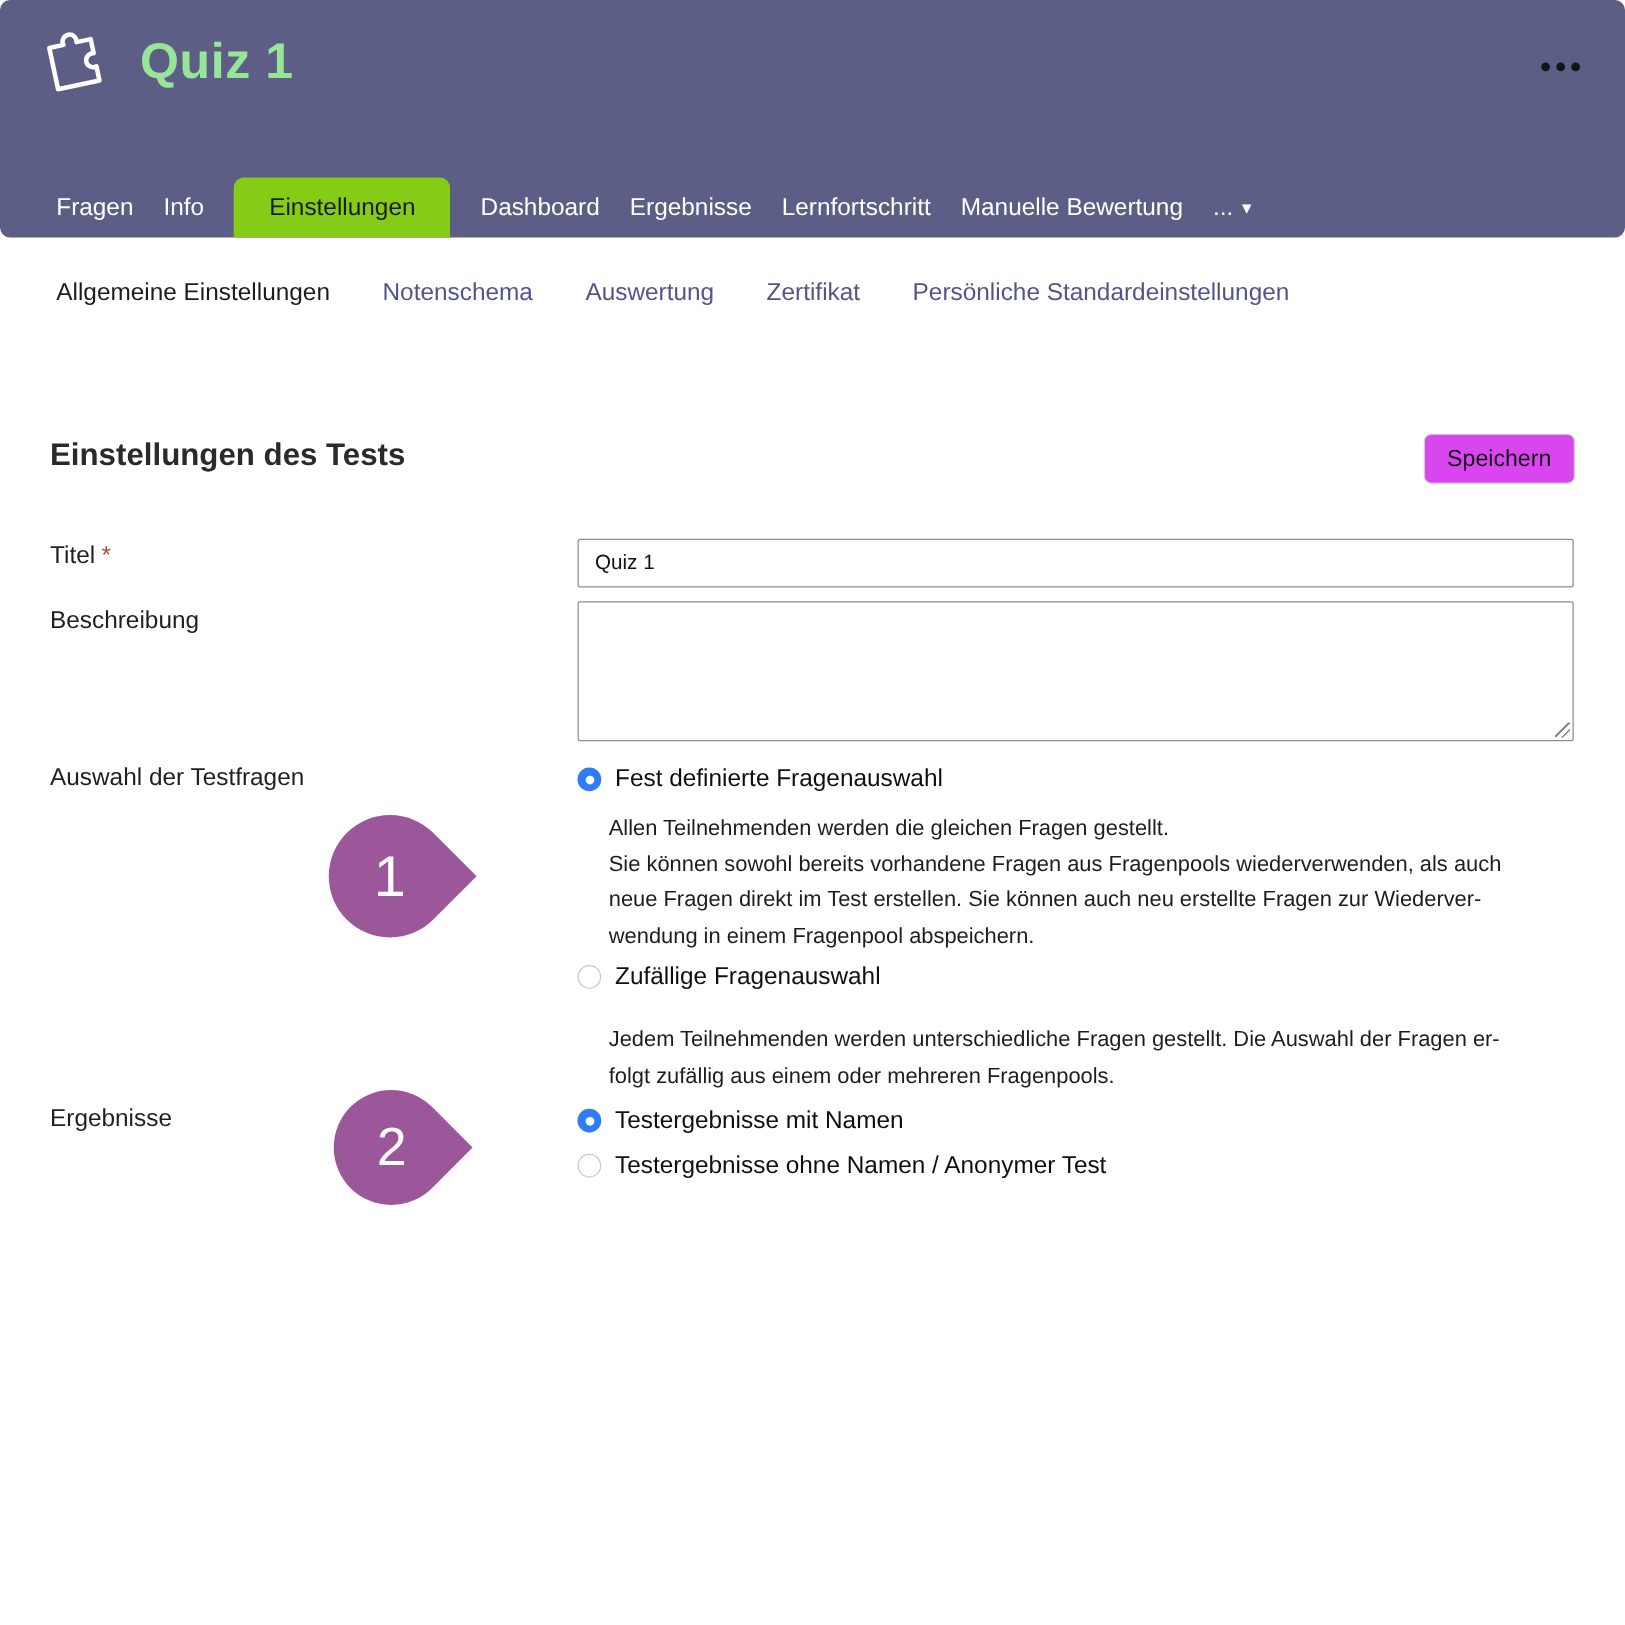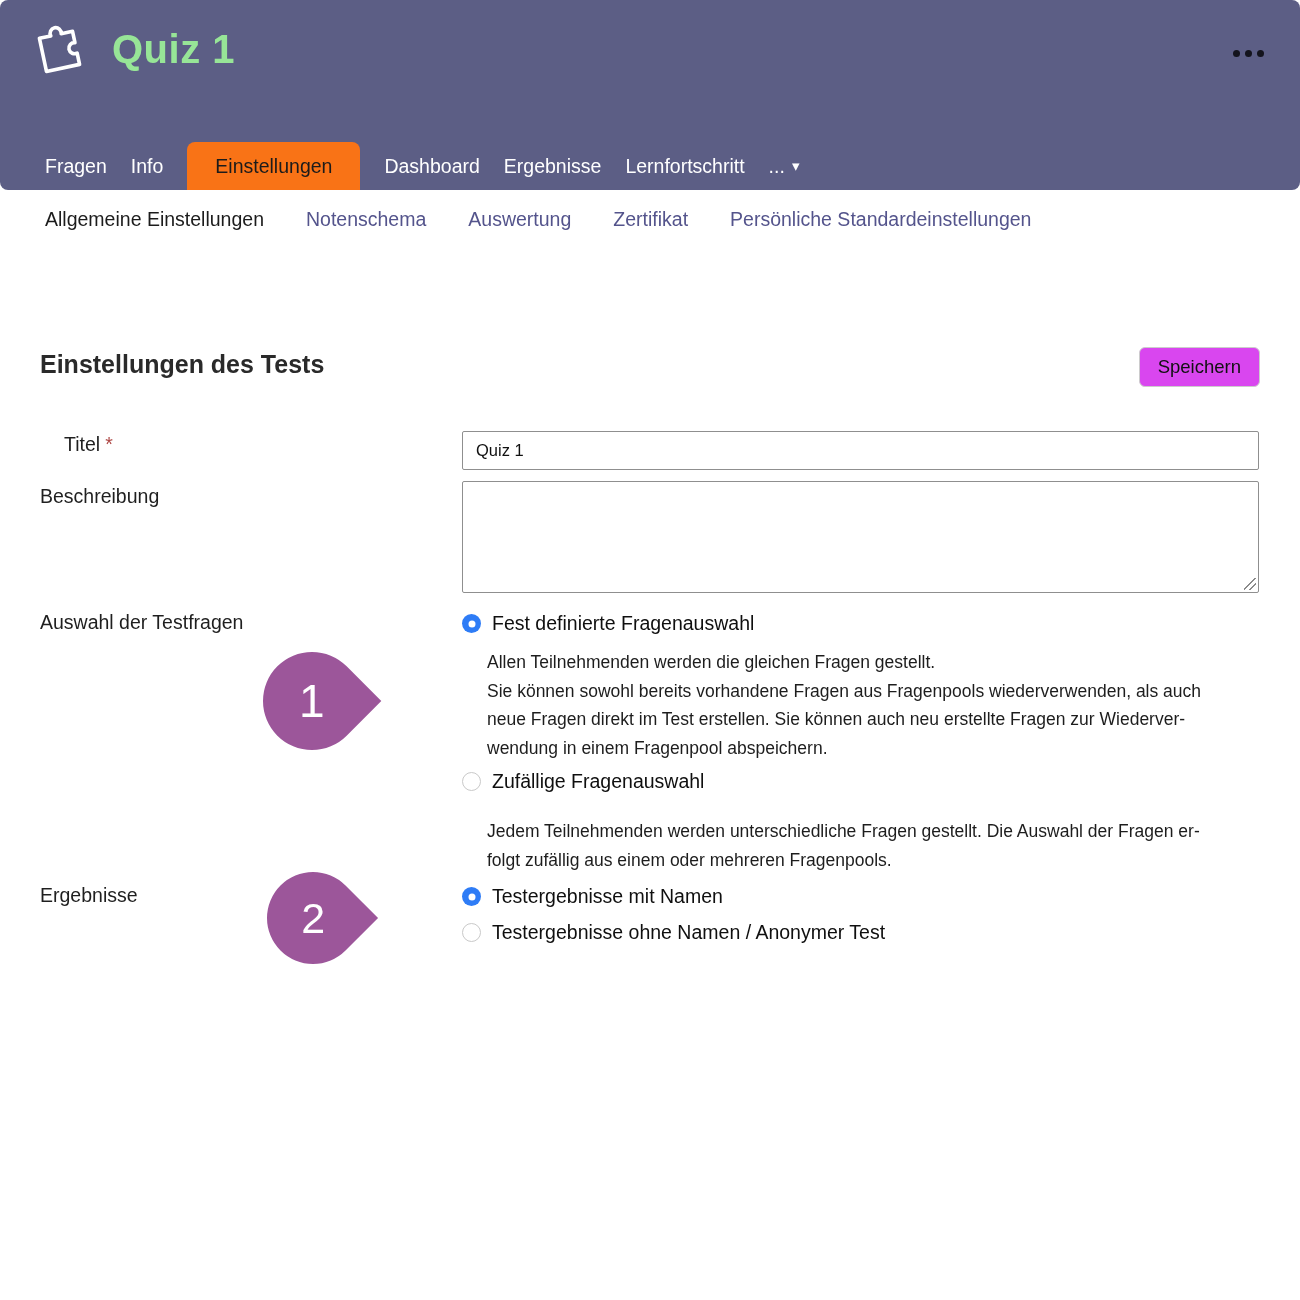--- a/index.html
+++ b/index.html
@@ -36,29 +36,29 @@
   
   .tabbar {
     position: absolute; left: 0; right: 0; bottom: 0; height: 48px;
     display: flex; align-items: stretch; gap: 24px; padding-left: 45px;
   }
   .tab {
     display: flex; align-items: center;
     color: #ffffff; font-size: 19.5px; cursor: pointer; white-space: nowrap;
   }
   .tab.active {
-    background: #f97316; color: #1b1b1b;
+    background: #84cc16; color: #1b1b1b;
     padding: 12px 28px; border-radius: 8px 8px 0 0; text-align: center;
   }
   .tab .caret { font-size: 15px; margin-left: 7px; }
 
   
   .subnav {
     position: absolute; left: 45px; top: 192px; height: 54px;
-    display: flex; align-items: center; gap: 42px;
+    display: flex; align-items: flex-end; gap: 42px;
   }
   .subnav-item { font-size: 19.5px; color: #54548c; cursor: pointer; white-space: nowrap; }
   .subnav-item.active { color: #1c1c1c; cursor: default; }
 
   
   .page-heading {
     position: absolute; left: 40px; top: 350px;
     font-size: 25px; font-weight: 700; color: #2a2a2a;
   }
   .save-btn {
@@ -158,38 +158,41 @@
       <div class="tab">
           <span>Dashboard</span>
         </div>
       <div class="tab">
           <span>Ergebnisse</span>
         </div>
       <div class="tab">
           <span>Lernfortschritt</span>
         </div>
       <div class="tab">
+          <span>Manuelle Bewertung</span>
+        </div>
+      <div class="tab">
           <span>...</span>
           <span class="caret">▾</span>
         </div>
     </div>
   </div>
 
   <div class="subnav">
     <span class="subnav-item active">Allgemeine Einstellungen</span>
     <span class="subnav-item">Notenschema</span>
     <span class="subnav-item">Auswertung</span>
     <span class="subnav-item">Zertifikat</span>
     <span class="subnav-item">Persönliche Standardeinstellungen</span>
   </div>
 
   <h1 class="page-heading">Einstellungen des Tests</h1>
   <button class="save-btn">Speichern</button>
 
-  <div class="field-label" style="top: 433px; margin-left: 24px;">
+  <div class="field-label" style="top: 433px;">
     <span>Titel</span><span class="req">*</span>
   </div>
   <input class="text-input" type="text" value="Quiz 1" style="">
 
   <div class="field-label" style="top: 485px;">
     <span>Beschreibung</span>
   </div>
   <div class="textarea-wrap">
     <textarea style=""></textarea>
     <span class="resize-grip"></span>

